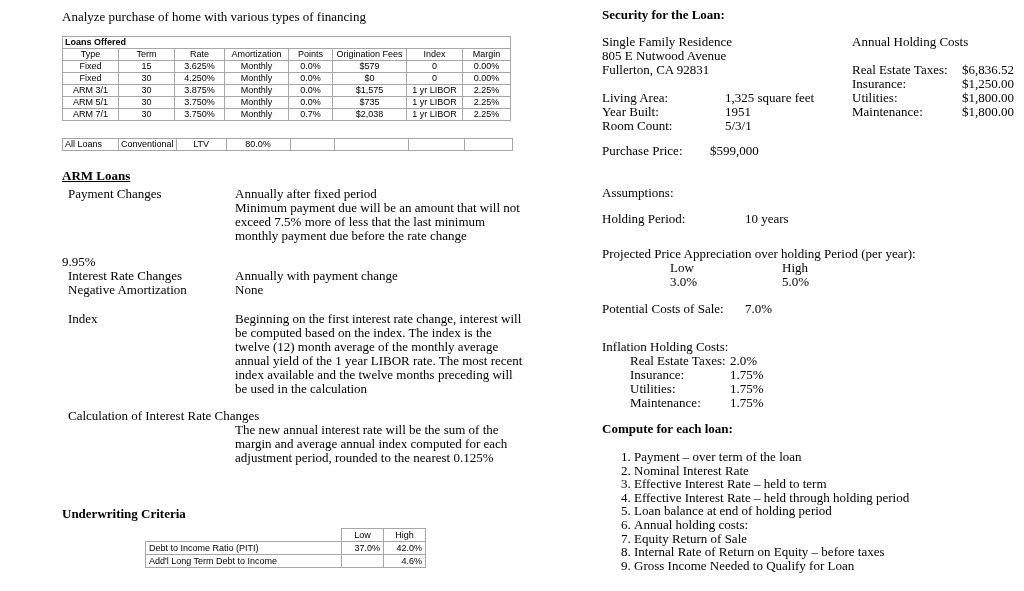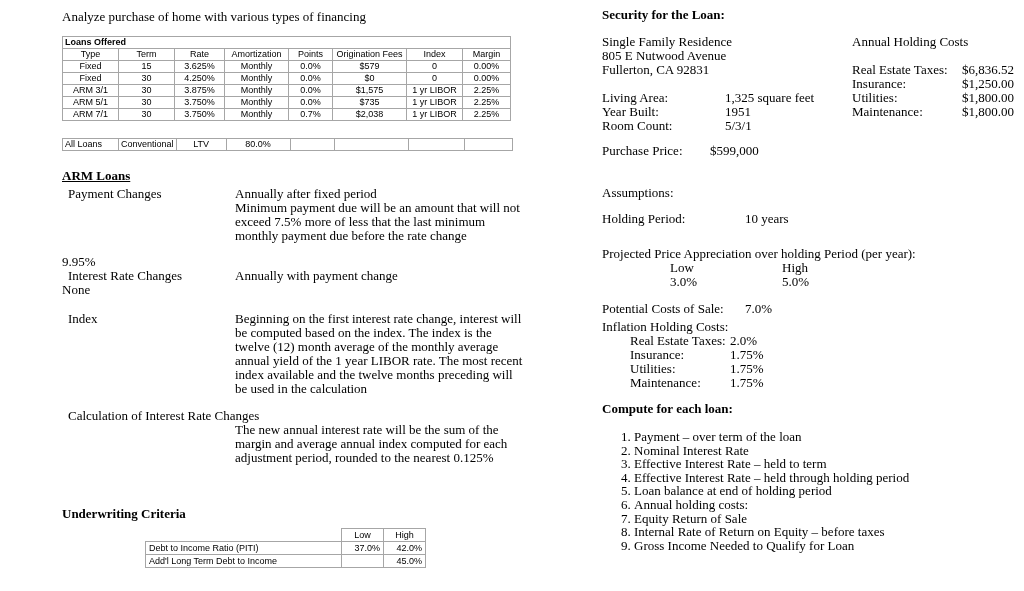--- a/index.html
+++ b/index.html
@@ -56,21 +56,21 @@
   .kv.purchase .k { width: 108px; }
   .cost-row { display: flex; justify-content: space-between; }
   .assume-heading { margin-top: 28px; }
   .kv.holding { margin-top: 12px; }
   .kv.holding .k { width: 143px; }
   .appr-label { margin-top: 21px; }
   .lh-row .low-cell  { display: inline-block; margin-left: 68px; width: 46px; }
   .lh-row .high-cell { display: inline-block; margin-left: 66px; width: 46px; }
   .kv.sale { margin-top: 13px; }
   .kv.sale .k { width: 143px; }
-  .infl-heading { margin-top: 4px; }
+  .infl-heading { margin-top: 24px; }
   .infl-row { padding-left: 28px; }
   .infl-row .k { display: inline-block; width: 100px; }
   .compute-heading { margin-top: 12px; font-weight: bold; }
   ol.compute-list { margin: 14px 0 0 0; padding-left: 32px; }
   ol.compute-list li { line-height: 13.6px; }
 </style>
 </head>
 <body>
 
 <div class="left-col">
@@ -191,20 +191,21 @@
   </div>
 
   <div class="lv-row mt12">
     <div class="lv-value">9.95%</div>
   </div>
   <div class="lv-row">
     <div class="lv-label">Interest Rate Changes</div>
     <div class="lv-value">Annually with payment change</div>
   </div>
   <div class="lv-row">
+    <div class="lv-label">Negative Amortization</div>
     <div class="lv-value">None</div>
   </div>
 
   <div class="lv-row mt15">
     <div class="lv-label">Index</div>
     <div class="lv-value">Beginning on the first interest rate change, interest will be computed based on the index.  The index is the twelve (12) month average of the monthly average annual yield of the 1 year LIBOR rate.  The most recent index available and the twelve months preceding will be used in the calculation</div>
   </div>
 
   <div class="mt13" style="padding-left:6px;">Calculation of Interest Rate Changes</div>
   <div class="lv-row">
@@ -227,21 +228,21 @@
       <td class="hd">High</td>
     </tr>
     <tr>
       <td>Debt to Income Ratio (PITI)</td>
       <td class="num">37.0%</td>
       <td class="num">42.0%</td>
     </tr>
     <tr>
       <td>Add'l Long Term Debt to Income</td>
       <td class="num"></td>
-      <td class="num">45.0%</td>
+      <td class="num">4.6%</td>
     </tr>
   </tbody>
     </table>
 
 </div>
 
 <div class="right-col">
 
   <div class="sec-heading">Security for the Loan:</div>
 

